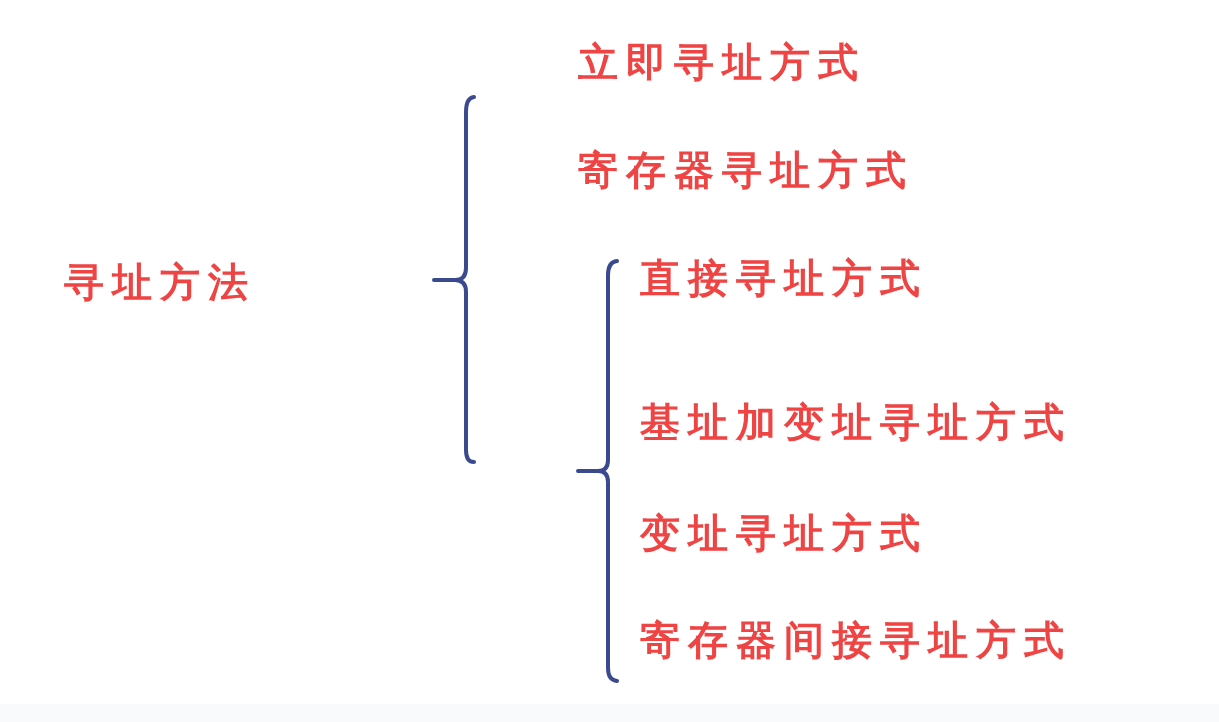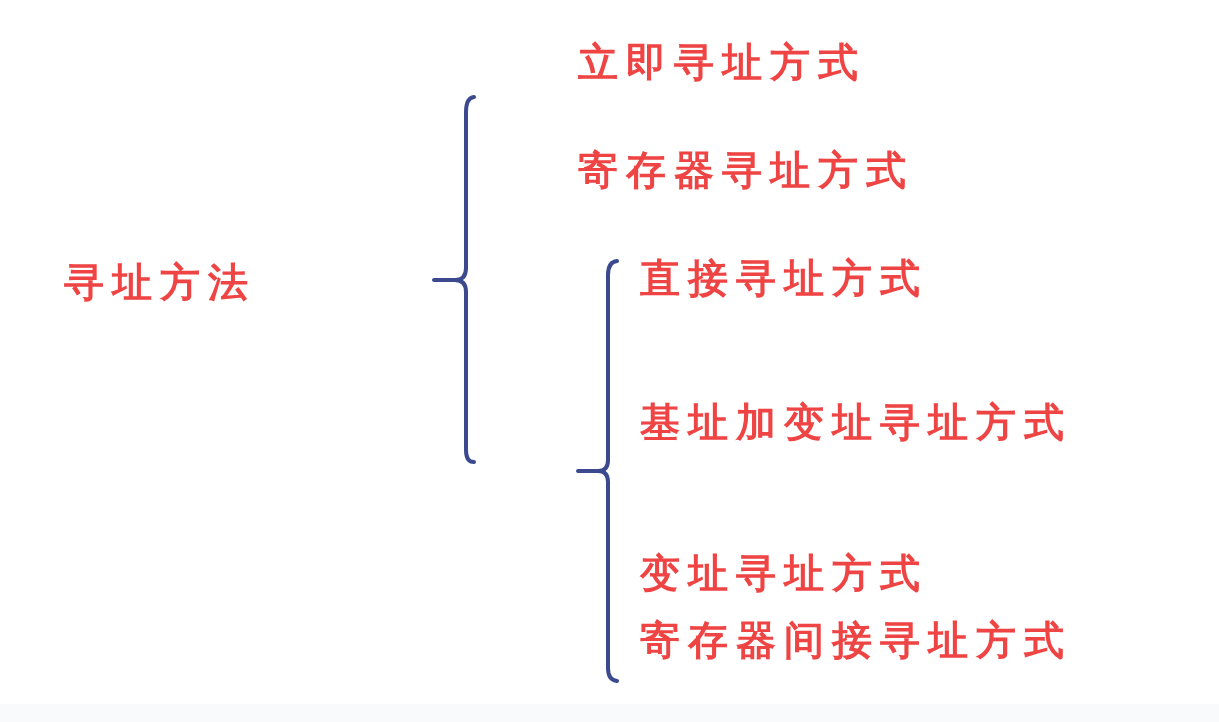--- a/index.html
+++ b/index.html
@@ -20,14 +20,14 @@
   <path d="M578 471 H598 Q608 471 608 460 V275 Q608 262 617 261 M598 471 Q608 471 608 482 V668 Q608 680 617 681" fill="none" stroke="#3b4a8e" stroke-width="4" stroke-linecap="round"></path>
 </svg>
 
 <div class="label" style="left:64px; top:262px;">寻址方法</div>
 
 <div class="label" style="left:578px; top:42px;">立即寻址方式</div>
 <div class="label" style="left:578px; top:150px;">寄存器寻址方式</div>
 
 <div class="label" style="left:640px; top:258px;">直接寻址方式</div>
 <div class="label" style="left:640px; top:402px;">基址加变址寻址方式</div>
-<div class="label" style="left:640px; top:513px;margin-top:40px;">变址寻址方式</div>
+<div class="label" style="left:640px; top:513px;">变址寻址方式</div>
 <div class="label" style="left:640px; top:620px;">寄存器间接寻址方式</div>
 
 </body></html>

